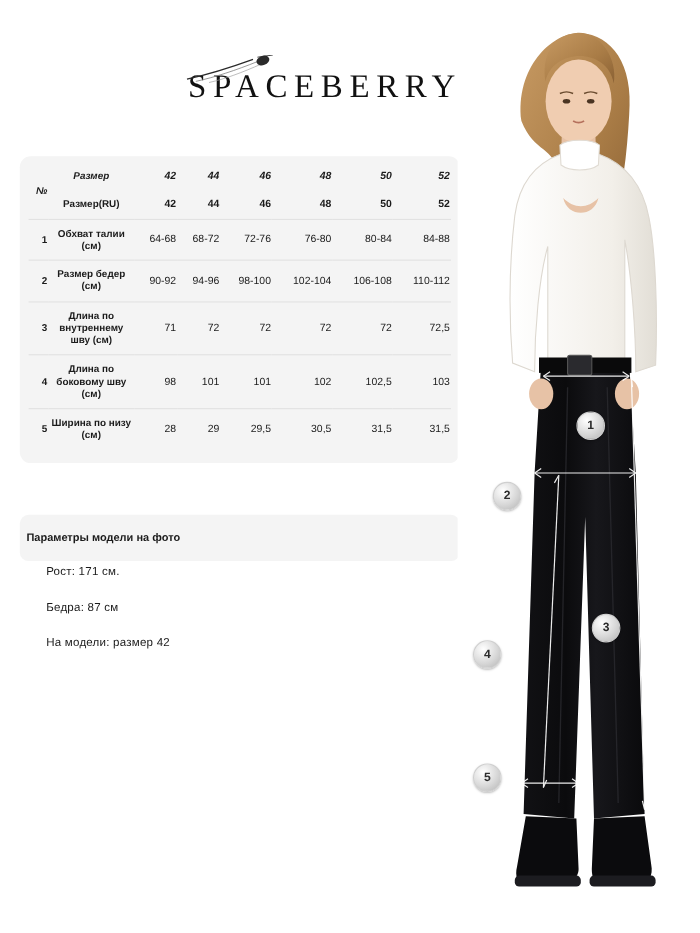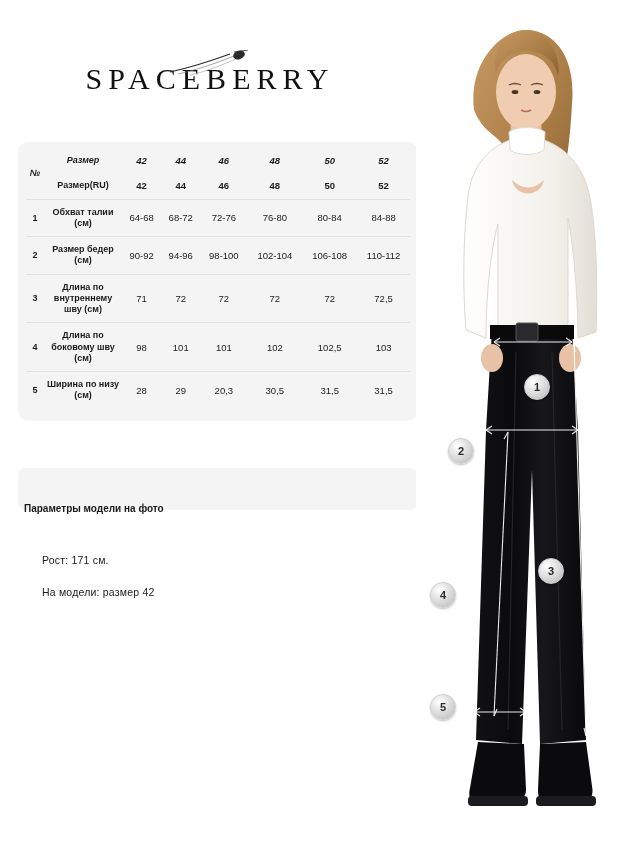--- a/index.html
+++ b/index.html
@@ -12,21 +12,21 @@
     position: relative;
     overflow: hidden;
   }
 
   
   .brand {
     position: absolute;
     left: 0;
     top: 62px;
     width: 420px;
-    text-align: center;
+    text-align: right;
   }
   .brand-name {
     font-family: "Liberation Serif", serif;
     font-size: 30px;
     letter-spacing: 6px;
     color: #111;
     font-weight: 400;
   }
   .brand-swoosh {
     position: absolute;
@@ -46,21 +46,21 @@
     border-radius: 10px;
     padding: 6px 8px 12px 8px;
   }
   table.size-table {
     width: 100%;
     border-collapse: collapse;
     font-size: 9px;
     color: #1b1b1b;
   }
   table.size-table td, table.size-table th {
-    text-align: center;
+    text-align: right;
     vertical-align: middle;
     padding: 7px 1px;
     font-weight: bold;
   }
   table.size-table td.num {
     width: 18px;
     font-weight: bold;
     font-size: 9px;
   }
   table.size-table td.rowlabel {
@@ -90,28 +90,26 @@
     background: #f4f4f4;
     border-radius: 8px;
   }
   .params-title {
     position: absolute;
     left: 24px;
     top: 484px;
     font-size: 10px;
     font-weight: bold;
     color: #1b1b1b;
-    margin-top: 19px;
   }
   .params-list {
     position: absolute;
     left: 42px;
     top: 514px;
     width: 360px;
-    margin-top: 40px;
   }
   .params-list div {
     font-size: 10.5px;
     color: #1b1b1b;
     margin-bottom: 20px;
     letter-spacing: 0.2px;
   }
 
   
   .photo {
@@ -220,33 +218,34 @@
         <td class="val">102</td>
         <td class="val">102,5</td>
         <td class="val">103</td>
       </tr>
 
       <tr class="divider">
         <td class="num">5</td>
         <td class="rowlabel">Ширина по низу (см)</td>
         <td class="val">28</td>
         <td class="val">29</td>
-        <td class="val">20,3</td>
+        <td class="val">29,5</td>
         <td class="val">30,5</td>
         <td class="val">31,5</td>
         <td class="val">31,5</td>
       </tr>
     </tbody>
   </table>
 </div>
 
 <div class="params-card"></div>
 <div class="params-title">Параметры модели на фото</div>
 <div class="params-list">
   <div>Рост: 171 см.</div>
+  <div>Бедра: 87 см</div>
   <div>На модели: размер 42</div>
 </div>
 
 <div class="photo">
   <svg width="220" height="848" viewBox="0 0 220 848">
     <defs>
       <linearGradient id="hairG" x1="0" y1="0" x2="1" y2="1">
         <stop offset="0%" stop-color="#c79a63"></stop>
         <stop offset="60%" stop-color="#a97c46"></stop>
         <stop offset="100%" stop-color="#8a6134"></stop>

